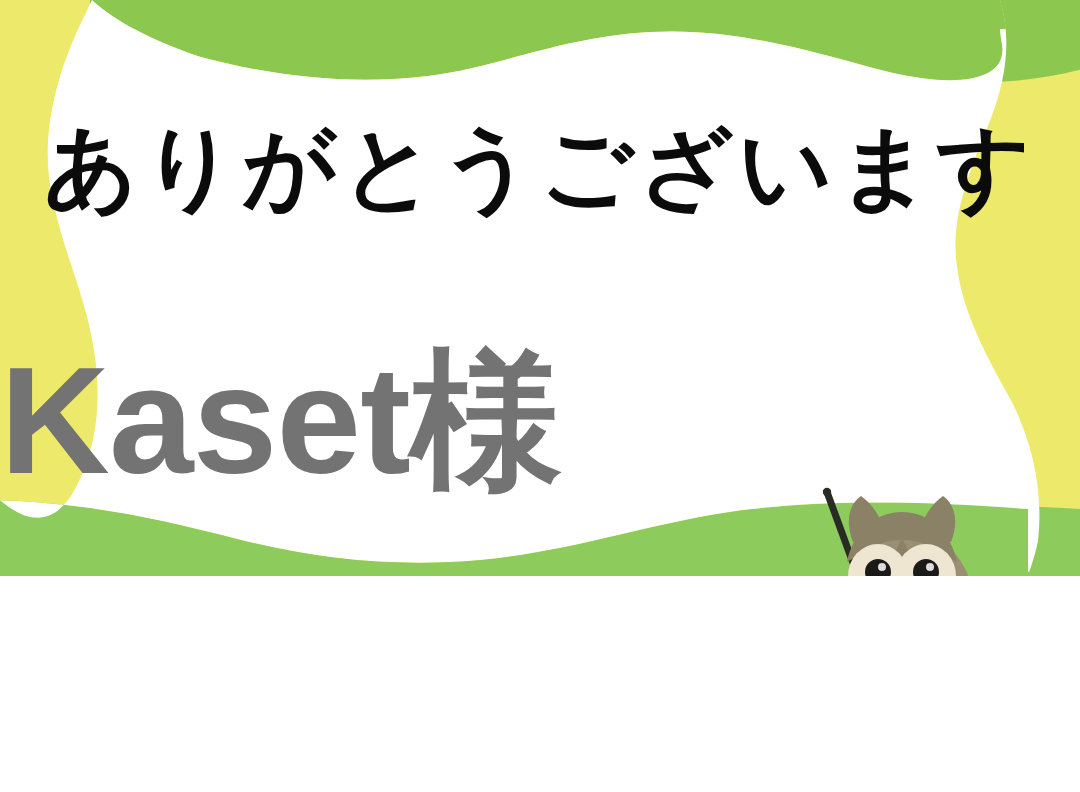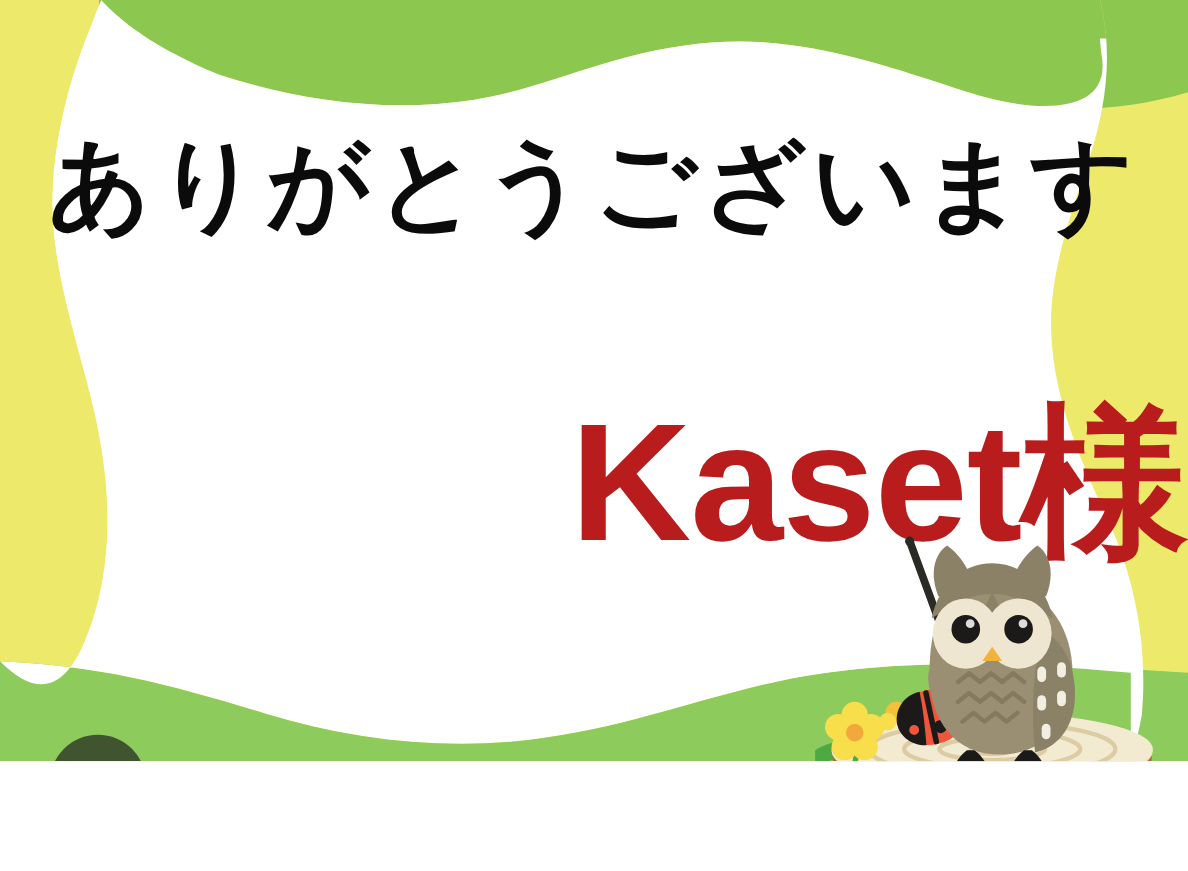--- a/index.html
+++ b/index.html
@@ -7,21 +7,21 @@
     padding: 0;
     background: #ffffff;
   }
   body {
     font-family: "Liberation Sans", sans-serif;
   }
 
   #stage {
     position: relative;
     width: 1080px;
-    height: 692px;
+    height: 576px;
     overflow: hidden;
     background: #ffffff;
   }
 
   
   .layer {
     position: absolute;
     inset: 0;
     width: 100%;
     height: 100%;
@@ -42,23 +42,23 @@
     letter-spacing: 0.055em;
     line-height: 1;
     white-space: nowrap;
     -webkit-font-smoothing: antialiased;
   }
 
   .name-line {
     position: absolute;
     left: 0;
     right: 0;
-    top: 363px;
-    text-align: right;
-    color: #b91c1c;
+    top: 344px;
+    text-align: left;
+    color: #737373;
     font-family: "Liberation Sans", "DejaVu Sans", sans-serif;
     font-size: 152px;
     font-weight: 700;
     line-height: 1;
     letter-spacing: -0.005em;
     white-space: nowrap;
   }
 
   
   .owl-scene {

